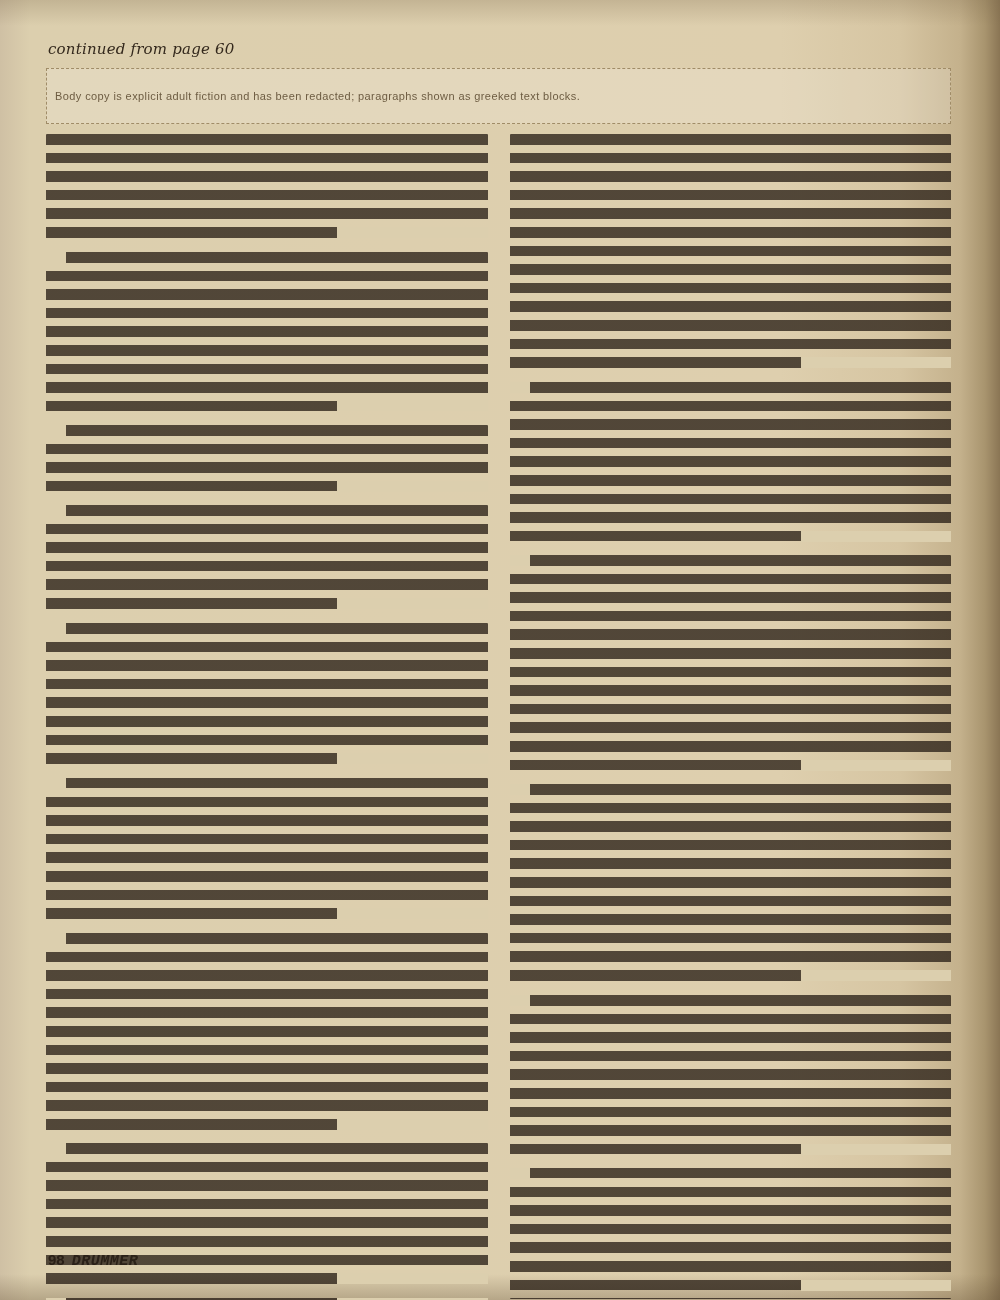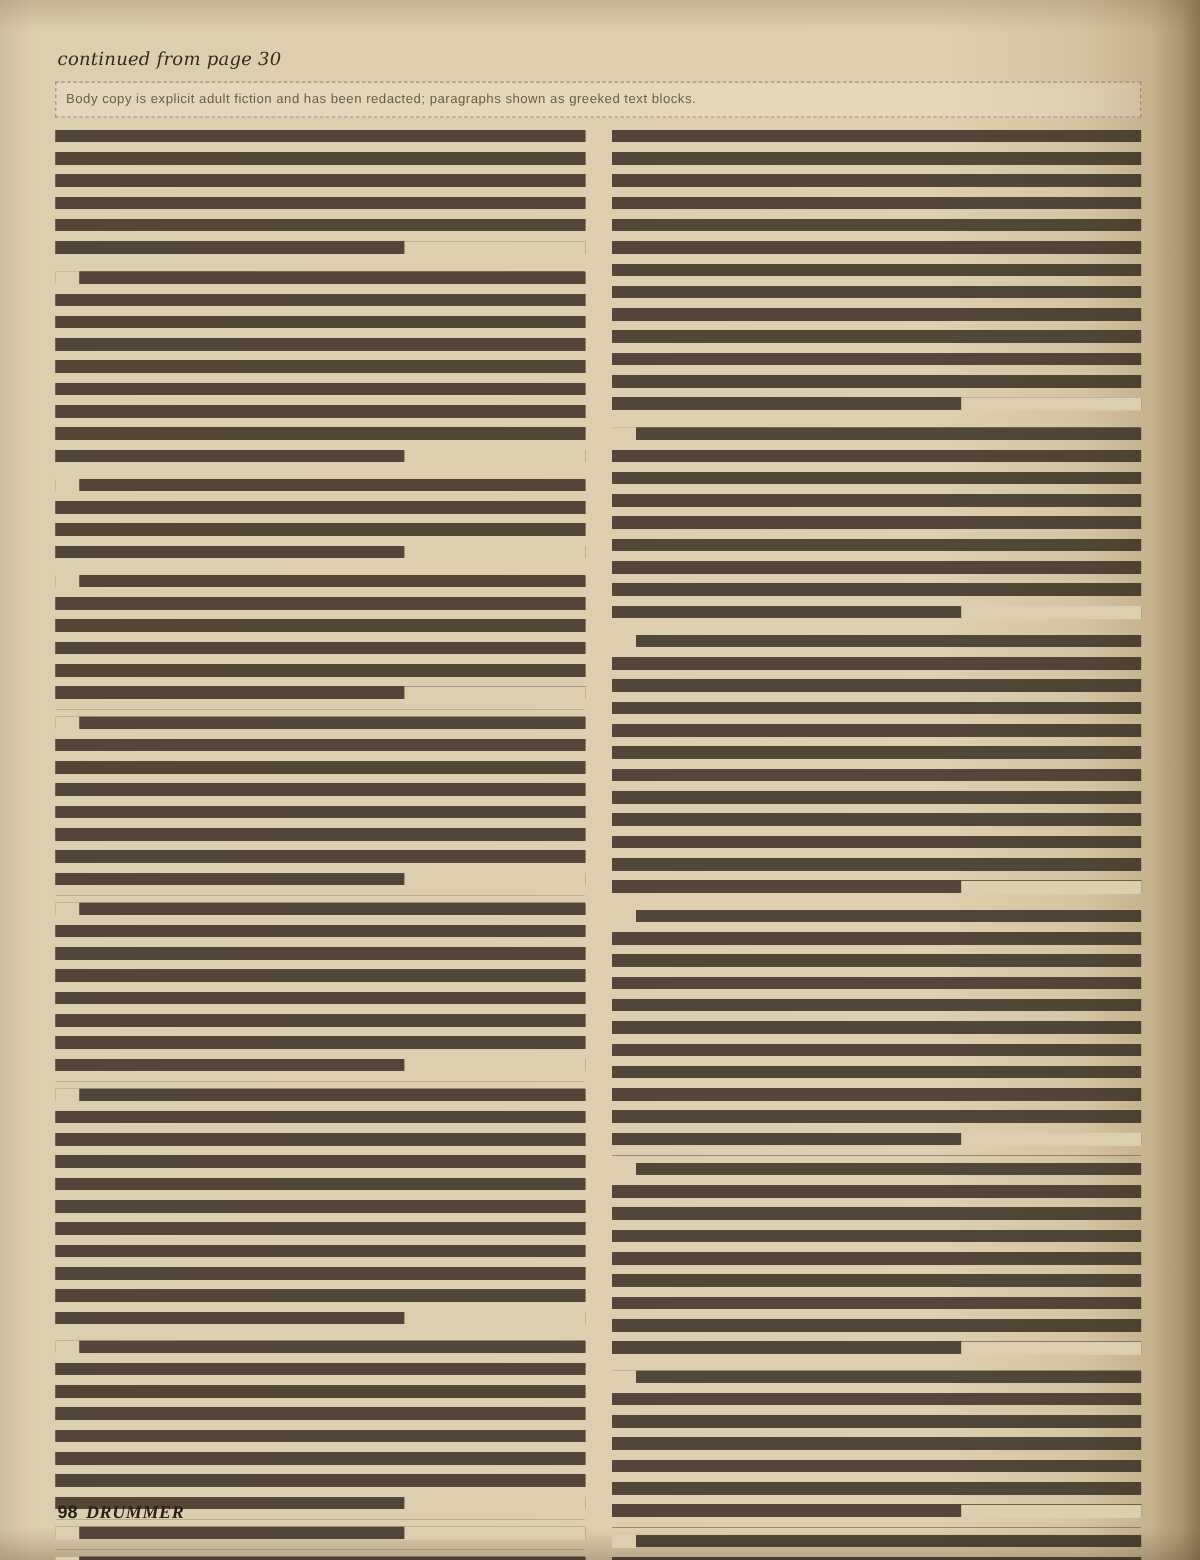--- a/index.html
+++ b/index.html
@@ -84,51 +84,51 @@
     background: #dccfae;
   }
   .para.flush::before { display: none; }
 
   .redaction-banner {
     font-family: "Liberation Sans", sans-serif;
     font-size: 11px;
     letter-spacing: .4px;
     color: #6d5c42;
     border: 1px dashed #a08c67;
-    padding: 8px 8px;
+    padding: 21px 8px;
     margin: 4px 0 10px 0;
     background: rgba(255,255,255,.18);
   }
 
   .folio {
     position: absolute;
     left: 2px; bottom: 0;
     font-size: 15px;
     display: flex;
     gap: 7px;
     align-items: baseline;
   }
   .folio .num {
     font-weight: bold;
     font-family: "Liberation Sans", sans-serif;
   }
   .folio .mag {
     font-weight: bold;
     font-style: italic;
-    font-family: Liberation Serif, serif;
+    font-family: Liberation Mono, monospace;
     letter-spacing: .5px;
   }
 </style>
 </head>
 <body>
 
 <div class="scan">
   <div class="page-inner">
 
-    <p class="slug">continued from page 30</p>
+    <p class="slug">continued from page 60</p>
 
     <div class="redaction-banner">Body copy is explicit adult fiction and has been redacted; paragraphs shown as greeked text blocks.</div>
 
     <div class="columns">
       <div class="col">
           <div class="para flush" style="--lines: 6;"></div>
           <div class="para" style="--lines: 9;"></div>
           <div class="para" style="--lines: 4;"></div>
           <div class="para" style="--lines: 6;"></div>
           <div class="para" style="--lines: 8;"></div>

